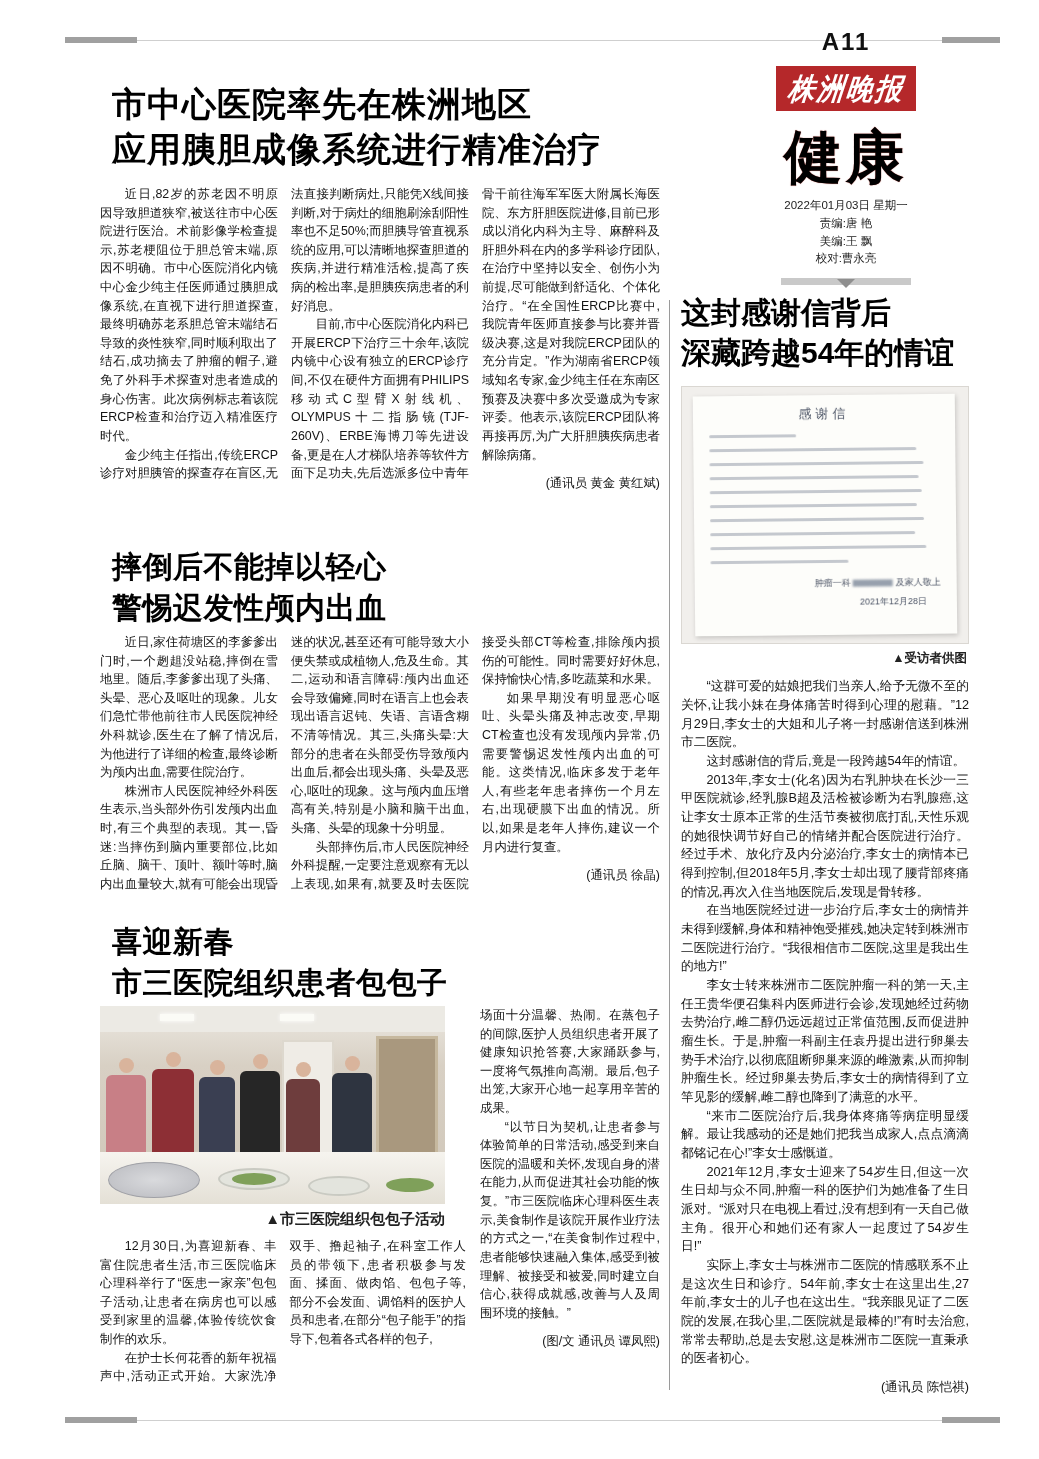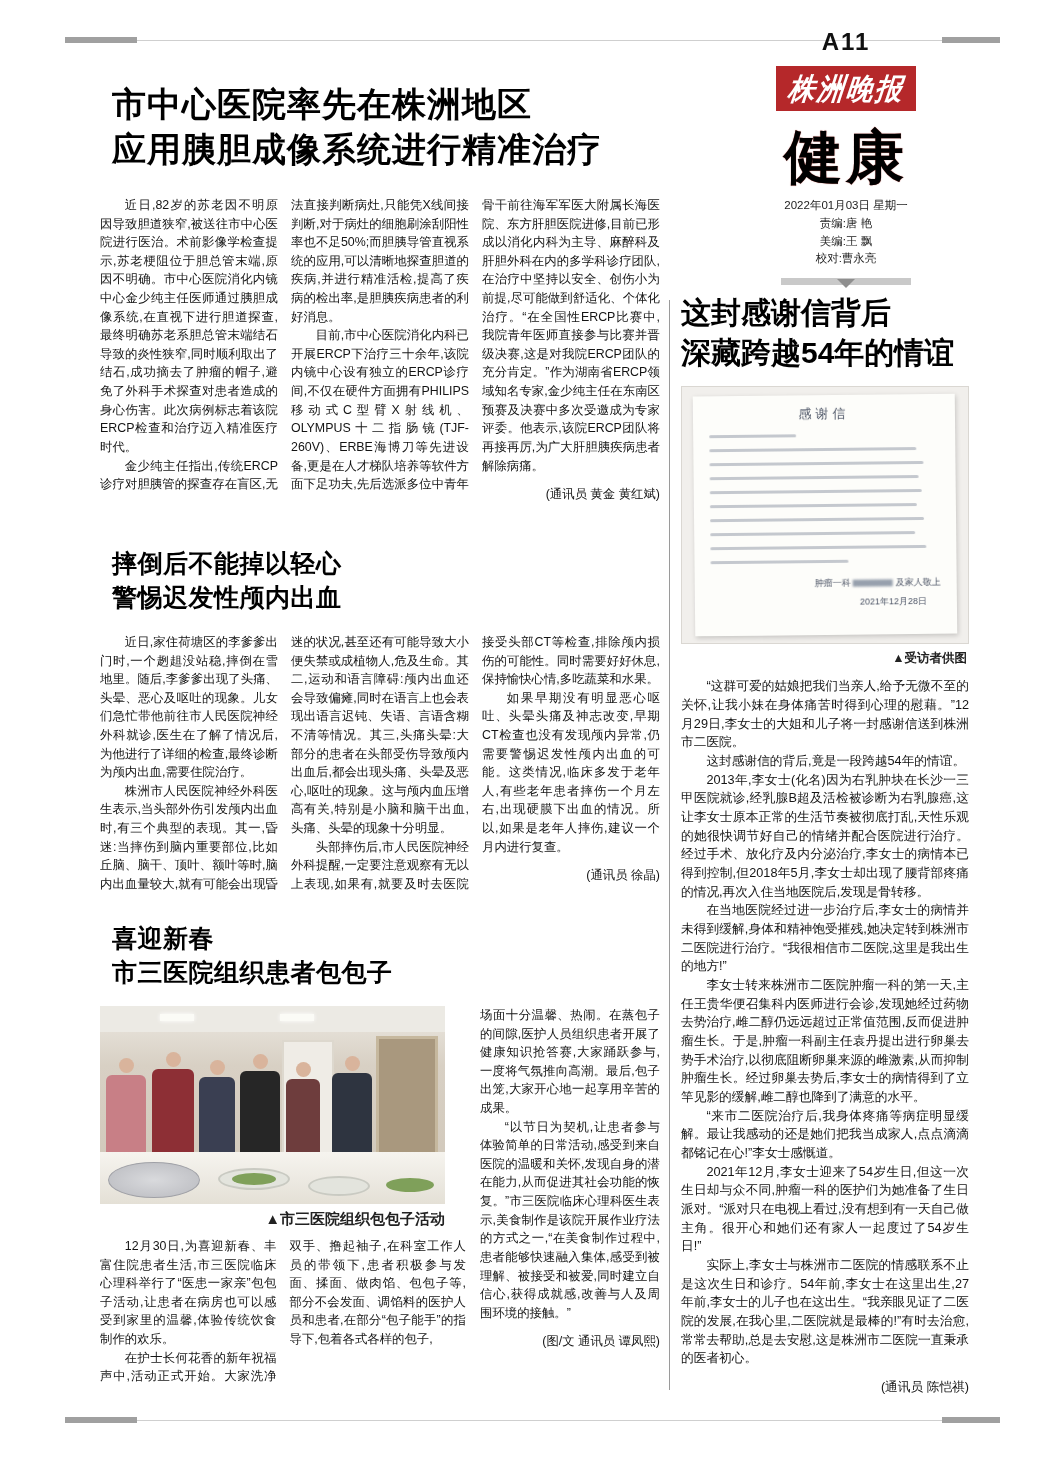--- a/index.html
+++ b/index.html
@@ -22,31 +22,31 @@
   .sectionname { margin-top:8px; font-size:58px; font-weight:900; color:#000000; letter-spacing:4px;
                  text-shadow:0 0 1px #b9433c; }
   .dateline { font-size:11.5px; color:#222; line-height:1.55; }
   .arrow-divider { position:relative; margin:10px auto 0; width:130px; height:7px; background:#c9c9c9; }
   .arrow-divider .tri { position:absolute; left:50%; top:1px; transform:translateX(-50%);
       width:0; height:0; border-left:9px solid transparent; border-right:9px solid transparent; border-top:9px solid #8f8f8f; }
 
   
   .headline-xl { position:absolute; left:112px; top:82px; width:600px; font-size:34px; line-height:1.32;
                  font-weight:900; color:#000; letter-spacing:1px; }
-  .headline-l  { font-size:25px; line-height:1.35; font-weight:900; color:#000; letter-spacing:0.5px; }
+  .headline-l  { font-size:30px; line-height:1.35; font-weight:900; color:#000; letter-spacing:0.5px; }
   .headline-m  { font-size:30px; line-height:1.32; font-weight:900; color:#000; }
 
   
   .bodytext { font-size:12.4px; line-height:1.5; text-align:justify; color:#141414; }
   .bodytext p { text-indent:2em; }
   .cols3 { column-count:3; column-gap:13px; overflow:hidden; }
   .cols2 { column-count:2; column-gap:13px; overflow:hidden; }
   .byline { text-align:right; margin-top:10px; text-indent:0 !important; }
 
-  #a1-body { position:absolute; left:100px; top:196px; width:560px; height:345px; }
+  #a1-body { position:absolute; left:100px; top:185px; width:560px; height:345px; }
   #a2-head { position:absolute; left:112px; top:547px; width:500px; }
   #a2-body { position:absolute; left:100px; top:633px; width:560px; height:280px; }
   #a3-head { position:absolute; left:112px; top:922px; width:500px; }
   #a3-area { position:absolute; left:100px; top:1006px; width:560px; height:386px; display:flex; gap:14px; }
   #a3-left { width:366px; }
   #a3-right { width:180px; height:386px; overflow:hidden; }
   #a3-right .noindent { text-indent:0; }
 
   
   .photo { position:relative; width:345px; height:198px; overflow:hidden; background:linear-gradient(#ece9e2 0%, #d8d0c4 30%, #cfc6b8 100%); }

